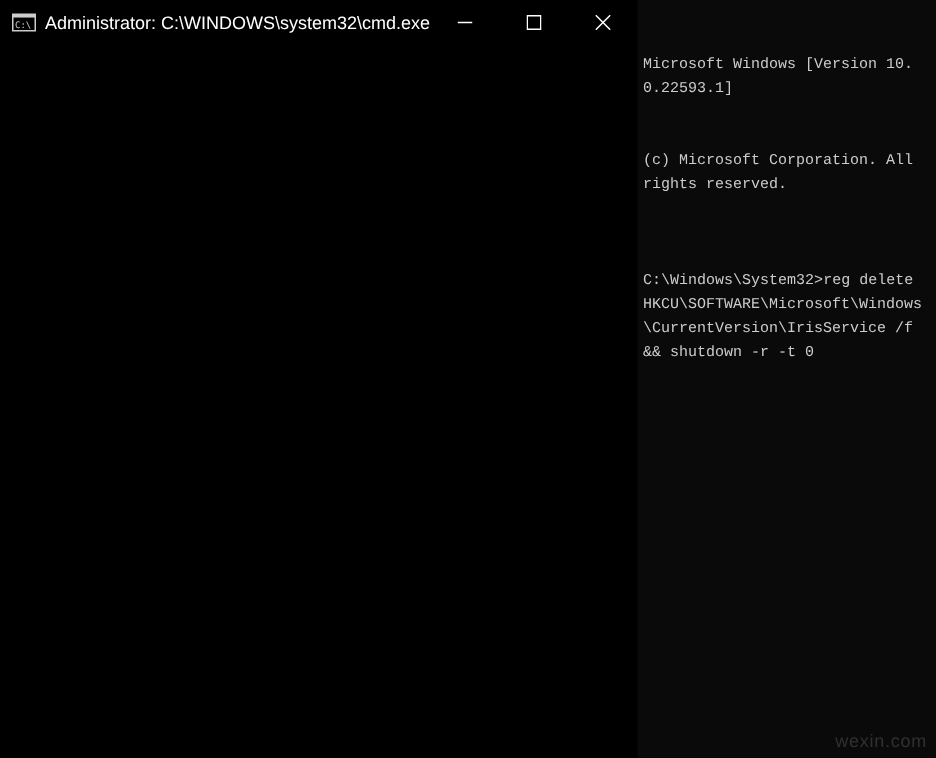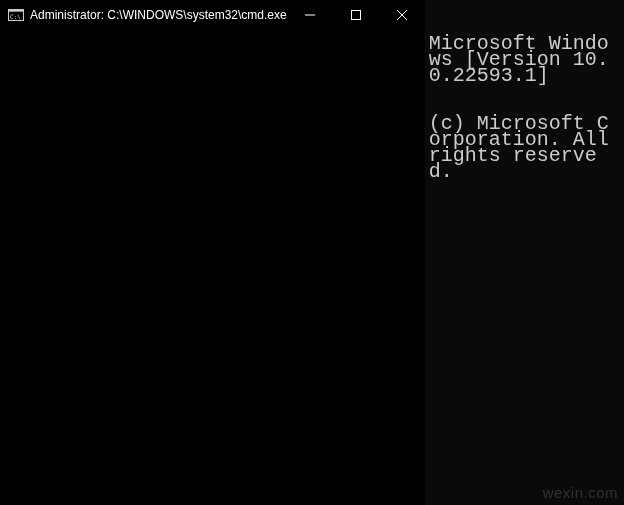--- a/index.html
+++ b/index.html
@@ -51,34 +51,34 @@
     align-items: center;
     justify-content: center;
     color: #fff;
   }
   .win-btn svg { display: block; }
   .terminal {
     flex: 1;
     background: #0a0a0a;
     padding: 4px 4px;
     font-family: Consolas, "Courier New", monospace;
-    font-size: 20px;
+    font-size: 10px;
     line-height: 16px;
     color: #cccccc;
     white-space: pre-wrap;
     word-break: break-all;
     overflow: hidden;
   }
   .line { display: block; }
   .blank { height: 16px; }
   .watermark {
     position: absolute;
     right: 6px;
     bottom: 4px;
-    font-size: 15px;
+    font-size: 12px;
     color: rgba(120,120,120,0.35);
     font-family: Arial, sans-serif;
     letter-spacing: 0.5px;
   }
 </style>
 </head>
 <body>
 
 <div class="window">
 
@@ -109,17 +109,18 @@
           <line x1="10" y1="0" x2="0" y2="10" stroke="#fff" stroke-width="1"></line>
         </svg>
       </div>
     </div>
   </div>
 
   <div class="terminal">
     <span class="line">Microsoft Windows [Version 10.0.22593.1]</span>
     <span class="line">(c) Microsoft Corporation. All rights reserved.</span>
     <span class="blank"></span>
+    <span class="line"><span>C:\Windows\System32&gt;</span><span>reg delete HKCU\SOFTWARE\Microsoft\Windows\CurrentVersion\IrisService /f &amp;&amp; shutdown -r -t 0</span></span>
   </div>
 
 </div>
 
 <div class="watermark">wexin.com</div>
 
 </body></html>

